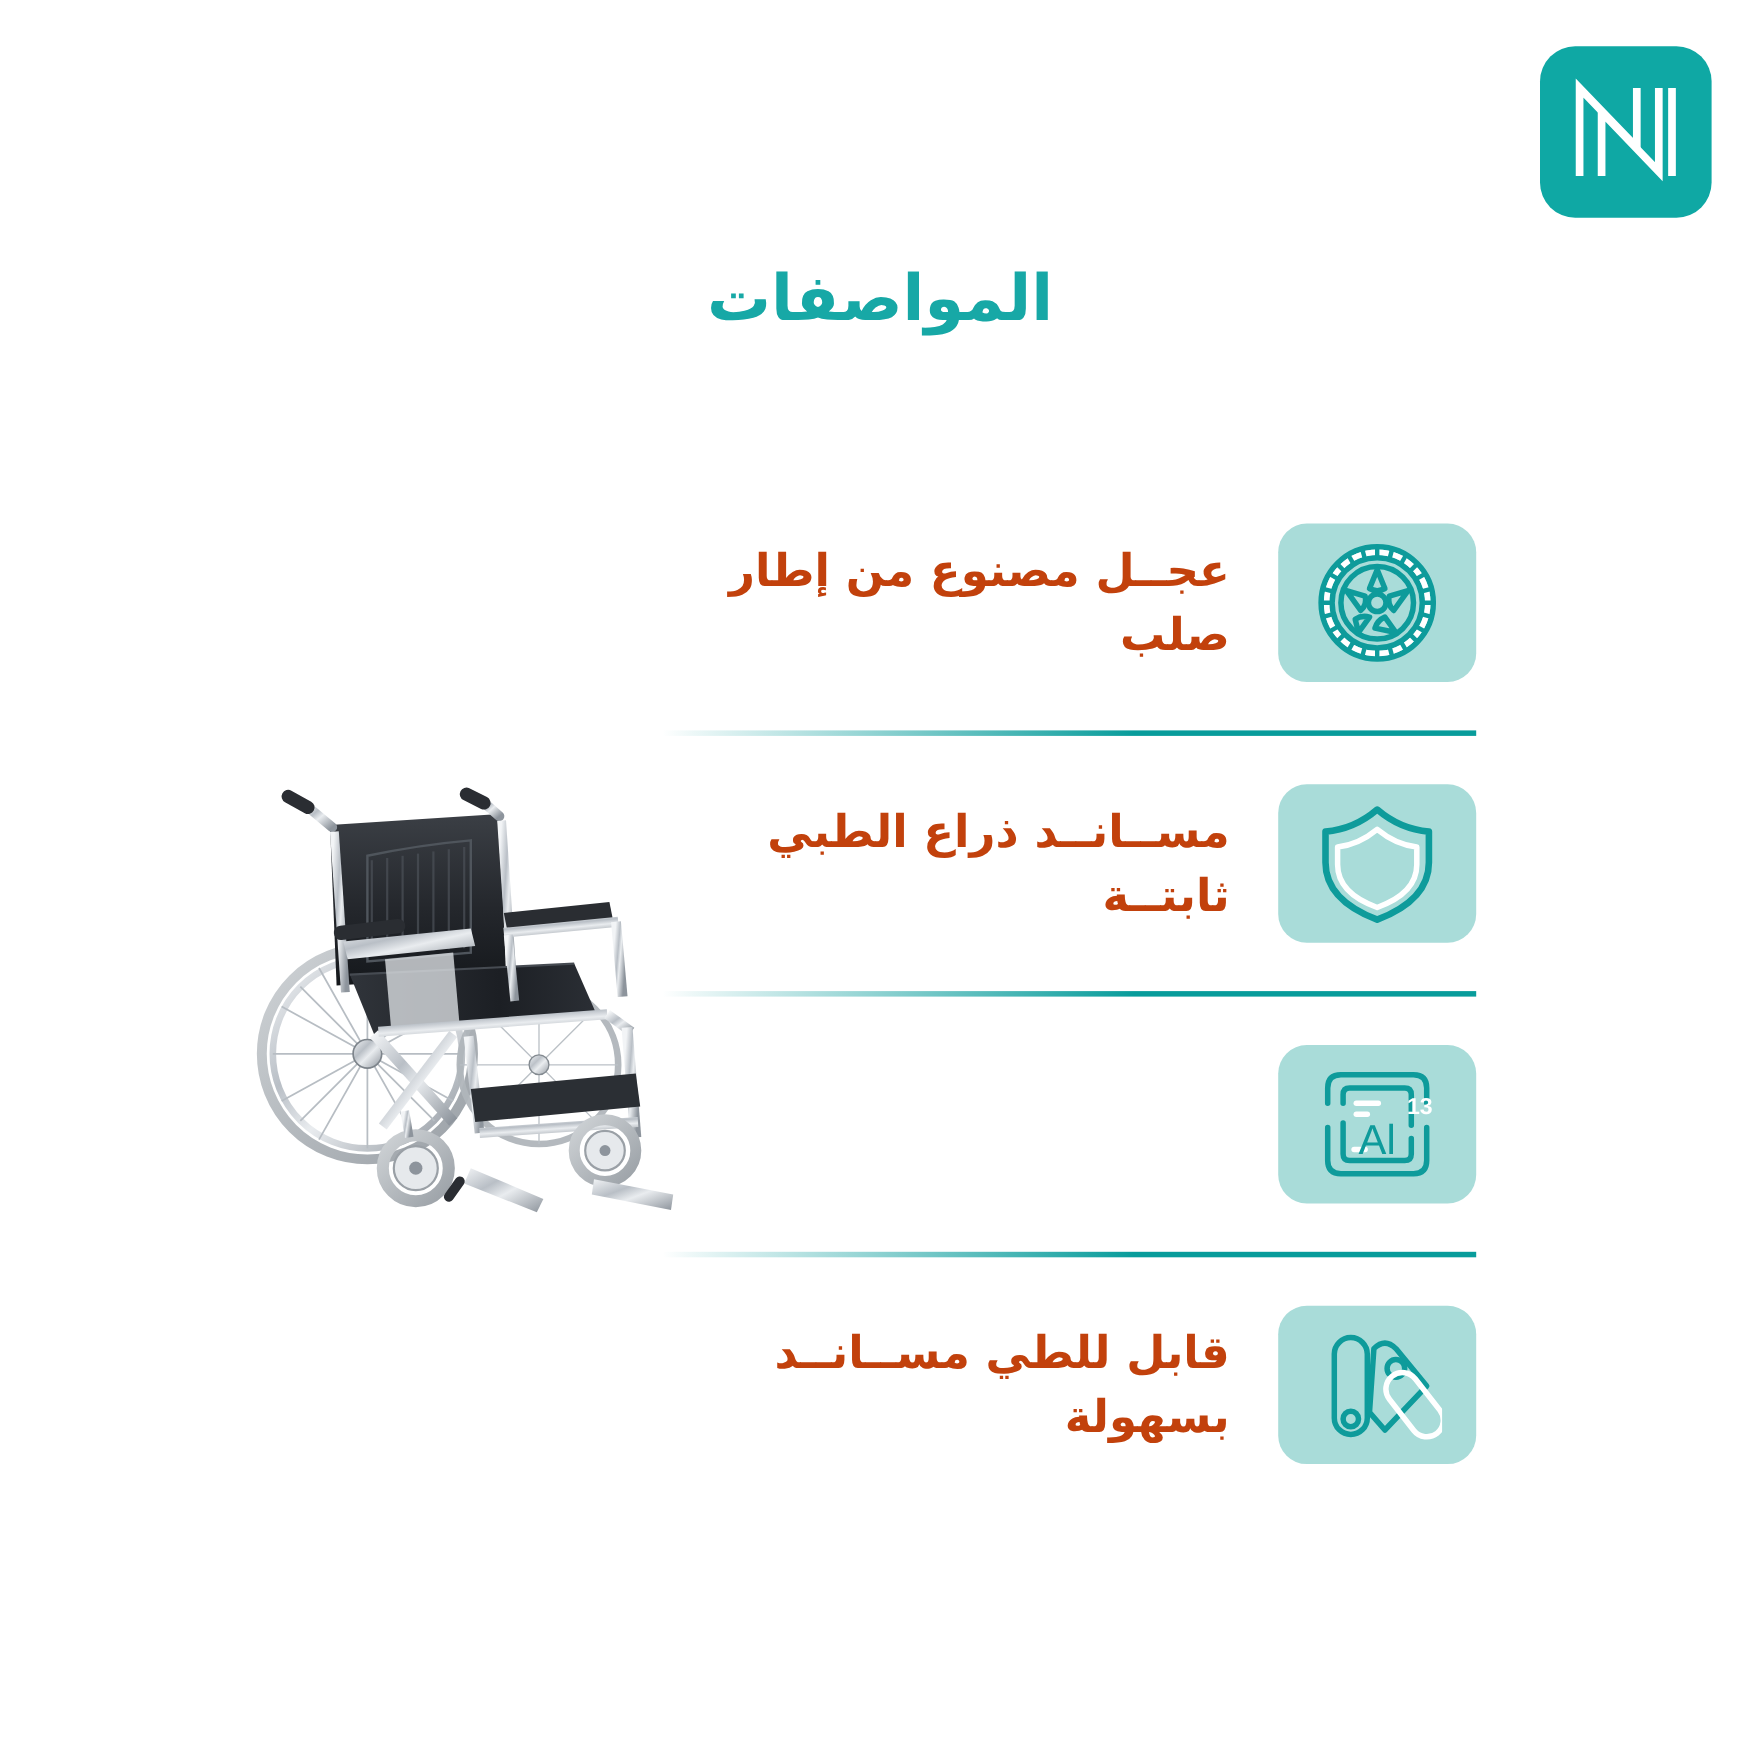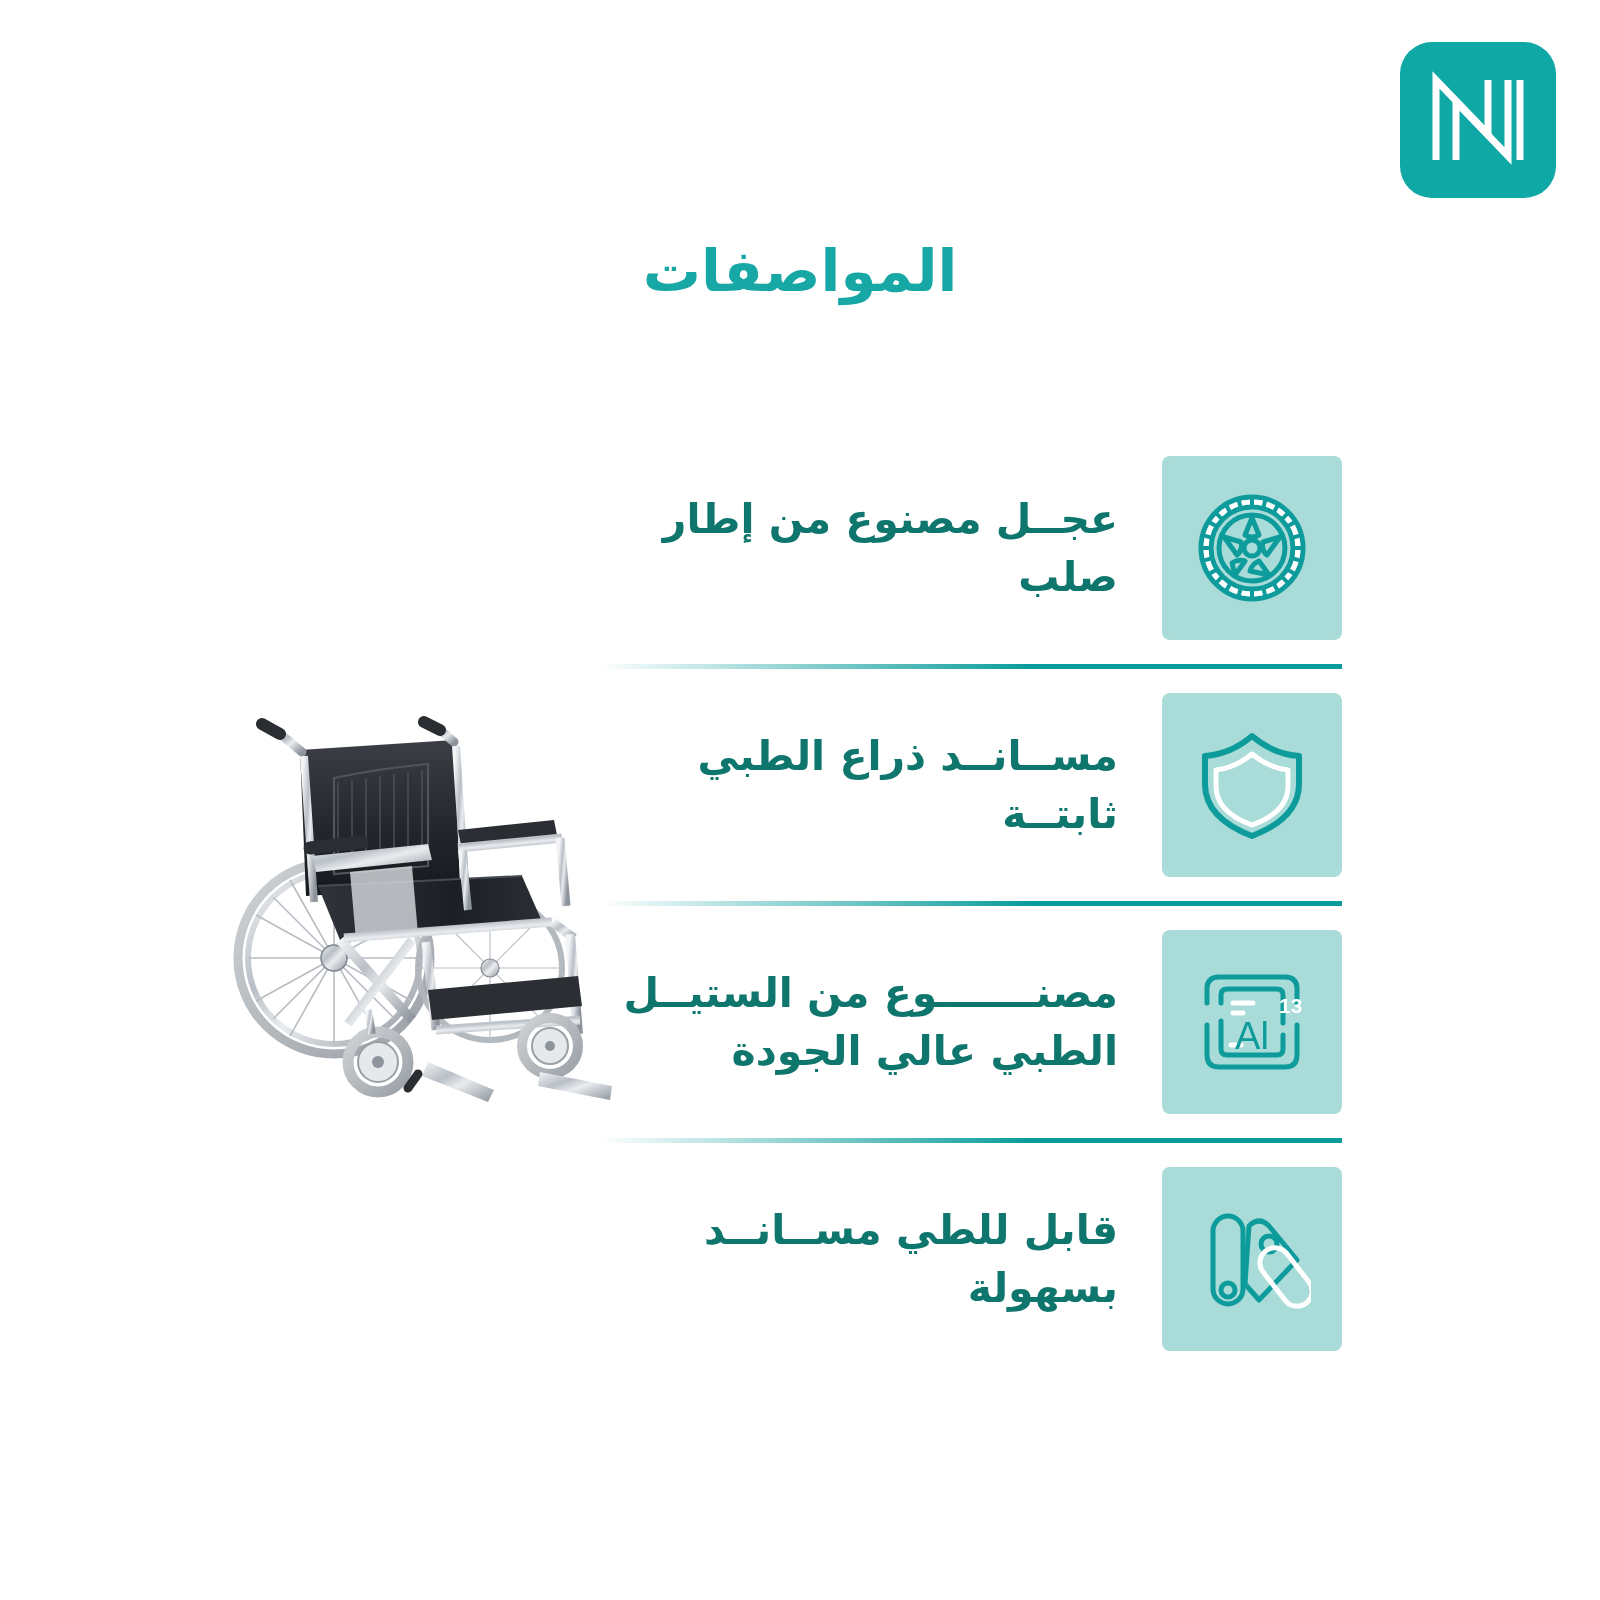--- a/index.html
+++ b/index.html
@@ -62,32 +62,32 @@
     display: flex;
     flex-direction: row;
     align-items: center;
     justify-content: flex-start;
     min-height: 220px;
     padding: 6px 0 6px 0;
   }
   .spec-icon-box {
     flex: 0 0 auto;
     width: 180px;
-    height: 184px;
-    border-radius: 8px;
+    height: 144px;
+    border-radius: 26px;
     background: #A9DCD9;
     display: flex;
     align-items: center;
     justify-content: center;
     margin-left: 34px;
   }
   .spec-icon-box svg { display: block; }
   .spec-text {
     flex: 1 1 auto;
-    color: #0f766e;
+    color: #c2410c;
     font-size: 41px;
     font-weight: 600;
     line-height: 1.42;
     text-align: right;
     padding-right: 10px;
     direction: rtl;
     white-space: pre-line;
   }
   .spec-divider {
     height: 5px;
@@ -314,22 +314,20 @@
           </g>
           <g stroke="#FFFFFF" stroke-width="5" stroke-linecap="round">
             <line x1="40" y1="40" x2="60" y2="40"></line>
             <line x1="40" y1="50" x2="50" y2="50"></line>
             <line x1="38" y1="82" x2="48" y2="82"></line>
           </g>
           <text x="86" y="50" fill="#FFFFFF" font-size="21" font-weight="bold" text-anchor="end" font-family="'Liberation Sans', sans-serif">13</text>
           <text x="59" y="86" fill="#0E9B9B" font-size="38" text-anchor="middle" font-family="'Liberation Sans', sans-serif">Al</text>
         </svg>
       </div>
-      <div class="spec-text">مصنـــــــوع من الستيــل
-الطبي عالي الجودة</div>
     </div>
 
     <hr class="spec-divider">
 
     <div class="spec-row">
       <div class="spec-icon-box">
         <svg width="118" height="118" viewBox="0 0 118 118">
           <rect x="20" y="16" width="30" height="88" rx="15" ry="15" fill="none" stroke="#0E9B9B" stroke-width="5"></rect>
           <circle cx="35" cy="90" r="7" fill="none" stroke="#0E9B9B" stroke-width="5"></circle>
           <path d="M56 26 Q66 16 76 26 L104 60 L66 100 L52 84 Z" fill="none" stroke="#0E9B9B" stroke-width="5" stroke-linejoin="round"></path>

